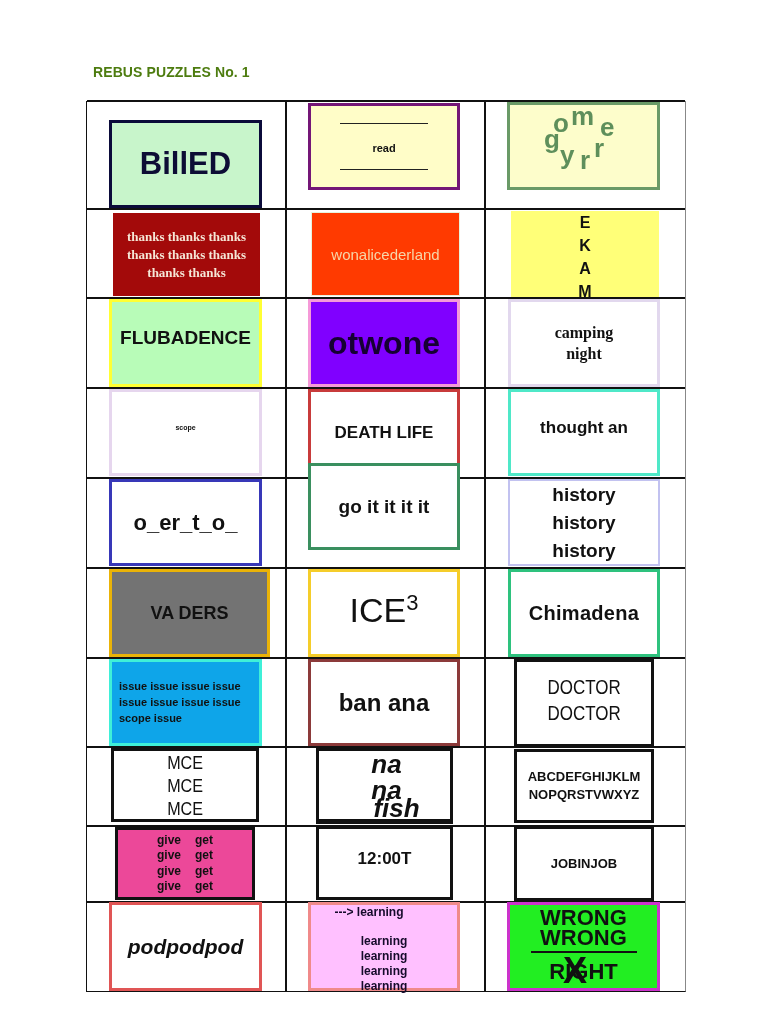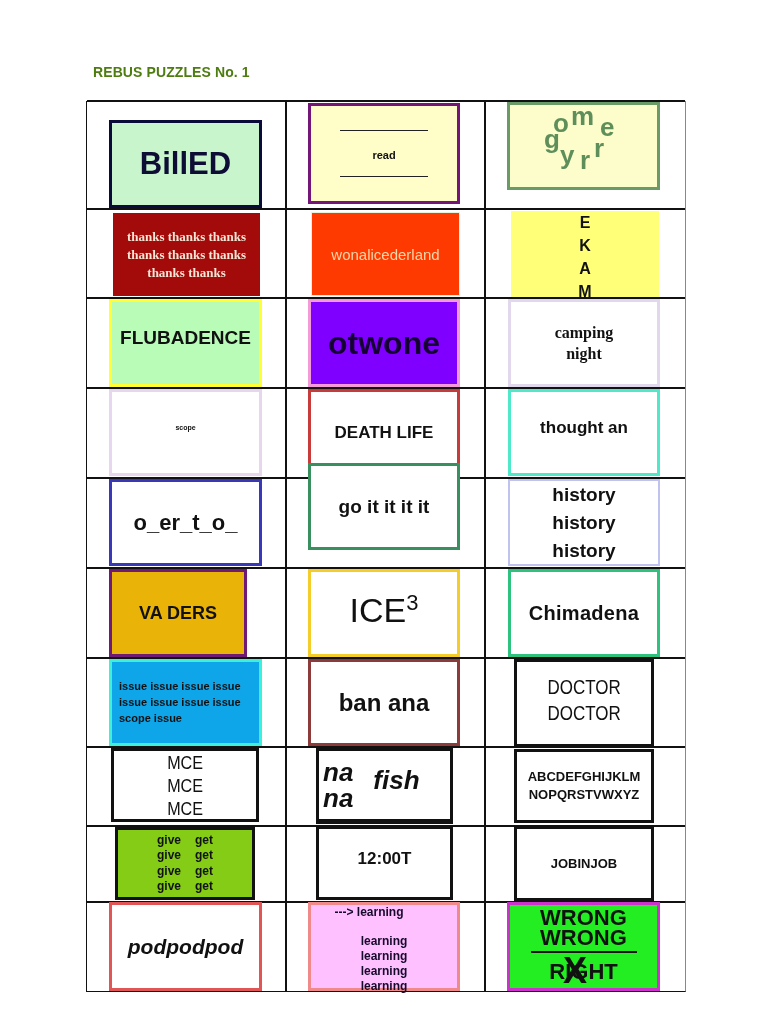--- a/index.html
+++ b/index.html
@@ -36,21 +36,21 @@
   <div class="hline" style="top:556px;"></div>
   <div class="hline" style="top:645px;"></div>
   <div class="hline" style="top:724px;"></div>
   <div class="hline" style="top:800px;"></div>
 </div>
 
 <div class="tile" style="left:109px; top:120px; width:153px; height:88px; background:#c8f5cb; border:3px solid #0b0b3a;">
   <span class="b" style="font-size:31px; color:#0d0d35;">BillED</span>
 </div>
 
-<div class="tile" style="left:308px; top:103px; width:152px; height:101px; background:#fffdc8; border:3px solid #741677;">
+<div class="tile" style="left:308px; top:103px; width:152px; height:87px; background:#fffdc8; border:3px solid #741677;">
   <div class="rule"></div>
   <span class="b" style="font-size:11px; margin:18px 0 15px 0;">read</span>
   <div class="rule"></div>
 </div>
 
 <div class="tile" style="left:507px; top:102px; width:153px; height:88px; background:#fdfdcb; border:3px solid #6a9a67;">
   <div class="gome">
     <span style="left:34px; top:19px;">g</span>
     <span style="left:43px; top:3px;">o</span>
     <span style="left:61px; top:-4px;">m</span>
@@ -110,21 +110,21 @@
 <div class="tile" style="left:308px; top:463px; width:152px; height:87px; background:#ffffff; border:3px solid #3a8f5f;">
   <span class="b" style="font-size:19px;">go it it it it</span>
 </div>
 
 <div class="tile b" style="left:508px; top:479px; width:152px; height:87px; background:#ffffff; border:2px solid #c2c2f0; font-size:19px; line-height:28px;">
   <span class="line">history</span>
   <span class="line">history</span>
   <span class="line">history</span>
 </div>
 
-<div class="tile" style="left:109px; top:569px; width:138px; height:88px; background:#eab308; border:3px solid #701a75;">
+<div class="tile" style="left:109px; top:569px; width:161px; height:88px; background:#737373; border:3px solid #eab308;">
   <span class="b" style="font-size:18px;">VA DERS</span>
 </div>
 
 <div class="tile" style="left:308px; top:569px; width:152px; height:88px; background:#ffffff; border:3px solid #f5cd2a;">
   <span style="font-size:34px; margin-top:-6px;"><span>ICE</span><sup style="font-size:22px;">3</sup></span>
 </div>
 
 <div class="tile" style="left:508px; top:569px; width:152px; height:88px; background:#ffffff; border:3px solid #2ec27e;">
   <span style="font-size:20px; font-weight:bold; letter-spacing:0.3px;">Chimadena</span>
 </div>
@@ -143,34 +143,34 @@
   <span class="line" style="transform:scaleX(0.85);">DOCTOR</span>
   <span class="line" style="transform:scaleX(0.85);">DOCTOR</span>
 </div>
 
 <div class="tile" style="left:111px; top:748px; width:148px; height:74px; background:#ffffff; border:3px solid #111111; font-size:19px; line-height:23px;">
   <span class="line" style="transform:scaleX(0.85);">MCE</span>
   <span class="line" style="transform:scaleX(0.85);">MCE</span>
   <span class="line" style="transform:scaleX(0.85);">MCE</span>
 </div>
 
-<div class="tile" style="left:316px; top:748px; width:137px; height:76px; background:#ffffff; border:3px solid #111111; border-bottom-width:5px; flex-direction:row; justify-content:flex-start; padding-left:4px;">
+<div class="tile" style="left:316px; top:748px; width:137px; height:76px; background:#ffffff; border:3px solid #111111; border-bottom-width:5px; flex-direction:column; justify-content:flex-start; padding-left:4px;">
   <div style="display:flex; flex-direction:column; font-size:26px; font-weight:bold; font-style:italic; line-height:26px; text-align:left;">
     <span>na</span>
     <span>na</span>
   </div>
   <span style="font-size:26px; font-weight:bold; font-style:italic; margin-left:20px; margin-top:-10px;">fish</span>
 </div>
 
 <div class="tile b" style="left:514px; top:749px; width:140px; height:74px; background:#ffffff; border:3px solid #111111; font-size:13px; line-height:18px;">
   <span class="line">ABCDEFGHIJKLM</span>
   <span class="line">NOPQRSTVWXYZ</span>
 </div>
 
-<div class="tile b" style="left:115px; top:827px; width:140px; height:73px; background:#84cc16; border:3px solid #111111; font-size:12px; line-height:15.5px;">
+<div class="tile b" style="left:115px; top:827px; width:140px; height:73px; background:#ec4899; border:3px solid #111111; font-size:12px; line-height:15.5px;">
   <div><span>give</span><span style="display:inline-block;width:14px;"></span><span>get</span></div>
   <div><span>give</span><span style="display:inline-block;width:14px;"></span><span>get</span></div>
   <div><span>give</span><span style="display:inline-block;width:14px;"></span><span>get</span></div>
   <div><span>give</span><span style="display:inline-block;width:14px;"></span><span>get</span></div>
 </div>
 
 <div class="tile" style="left:316px; top:826px; width:137px; height:74px; background:#ffffff; border:3px solid #111111;">
   <span class="b" style="font-size:17px; margin-top:-8px;">12:00T</span>
 </div>
 

